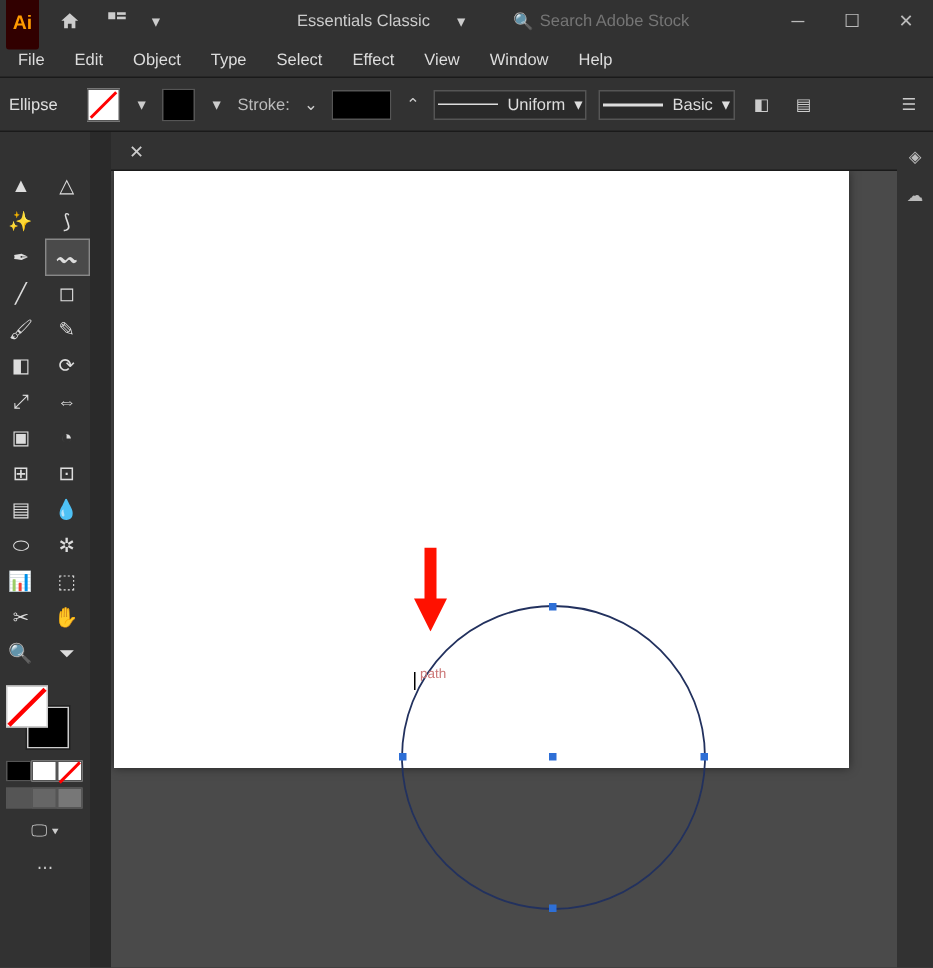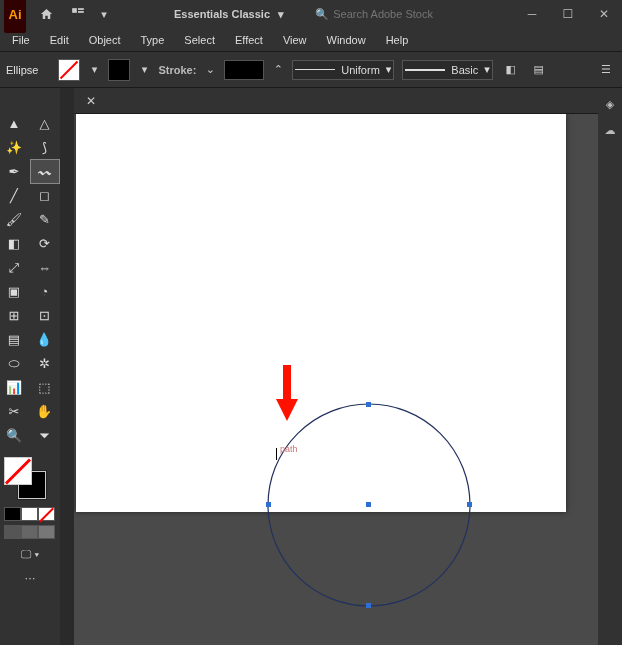--- a/index.html
+++ b/index.html
@@ -1,34 +1,34 @@
 <!DOCTYPE html>
 <html><head>
   <meta charset="utf-8">
   <style>
     * { margin: 0; padding: 0; box-sizing: border-box; font-family: -apple-system, "Segoe UI", Arial, sans-serif; font-size: 11px; }
     body { background: #2e2e2e; width: 622px; height: 645px; overflow: hidden; color: #ddd; }
     .titlebar { height: 28px; background: #323232; display: flex; align-items: center; padding: 0 4px; gap: 8px; }
     .app-icon { width: 22px; height: 38px; background: #310000; color: #ff9a00; display: flex; align-items: center; justify-content: center; font-weight: bold; font-size: 13px; border-radius: 2px; }
     .titlebar-btn { width: 24px; height: 24px; display: flex; align-items: center; justify-content: center; color: #ccc; cursor: pointer; }
-    .ws-select { display: flex; align-items: center; gap: 8px; color: #ccc; padding: 2px 6px; margin-left: 50px; font-weight: bold; }
+    .ws-select { display: flex; align-items: center; gap: 18px; color: #ccc; padding: 2px 6px; margin-left: 74px; }
     .search-wrap { display: flex; align-items: center; margin-left: 18px; gap: 4px; color: #999; }
     .search-wrap input { background: transparent; border: none; color: #bbb; outline: none; width: 120px; font-size: 11px; }
     .win-btns { margin-left: auto; display: flex; gap: 8px; }
     .win-btn { width: 28px; height: 22px; display: flex; align-items: center; justify-content: center; color: #bbb; font-size: 12px; }
     .menubar { height: 24px; background: #323232; display: flex; align-items: center; padding: 0 2px; border-bottom: 1px solid #1a1a1a; }
     .menubar span { padding: 4px 10px; color: #ddd; cursor: pointer; }
     .controlbar { height: 36px; background: #323232; display: flex; align-items: center; padding: 0 6px; gap: 8px; border-bottom: 1px solid #1a1a1a; }
     .tool-name { color: #e0e0e0; margin-right: 12px; }
     .swatch { width: 22px; height: 22px; display: inline-block; border: 1px solid #555; }
     .swatch-none { background: #fff; position: relative; }
     .swatch-none::after { content: ""; position: absolute; left: -2px; right: -2px; top: 48%; height: 2px; background: red; transform: rotate(-45deg); }
     .swatch-black { background: #000; }
     .drop { width: 12px; height: 22px; display: flex; align-items: center; justify-content: center; color: #ccc; }
-    .label { color: #bbb; font-weight: bold; }
+    .label { color: #bbb; }
     .input-small { width: 38px; height: 20px; background: #000000; border: 1px solid #555; color: #ddd; padding: 0 19px; font-size: 13px; }
     .profile { background: #2a2a2a; border: 1px solid #555; height: 20px; display: flex; align-items: center; gap: 6px; padding: 0 2px; }
     .profile .line { width: 40px; height: 2px; background: #ddd; }
     .profile .line.thin { height: 1px; }
     .iconbtn { width: 20px; height: 20px; display: flex; align-items: center; justify-content: center; color: #ccc; }
     .layout { display: flex; height: calc(645px - 28px - 24px - 36px); }
     .tools { width: 60px; background: #323232; display: flex; flex-direction: column; }
     .tools-grid { display: grid; grid-template-columns: 1fr 1fr; gap: 1px; padding-top: 24px; }
     .tool { width: 28px; height: 23px; display: flex; align-items: center; justify-content: center; color: #ddd; font-size: 13px; position: relative; }
     .tool.active { background: #4a4a4a; outline: 1px solid #888; }

